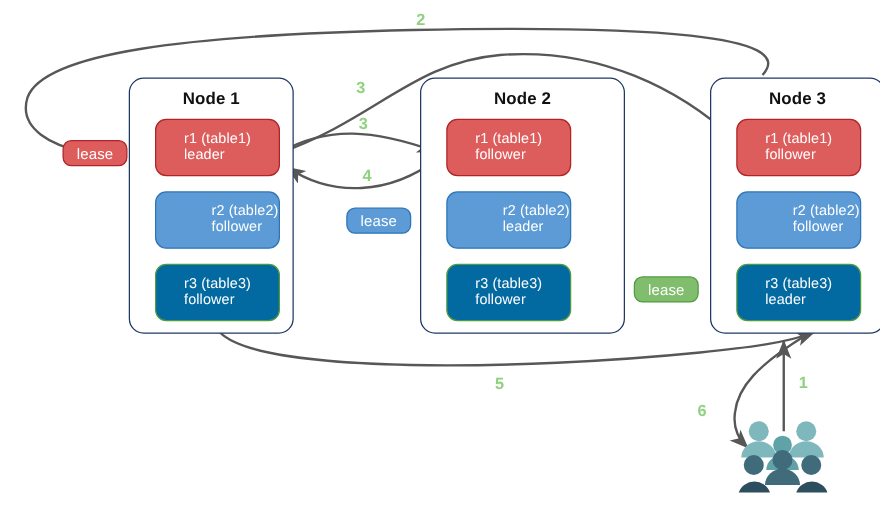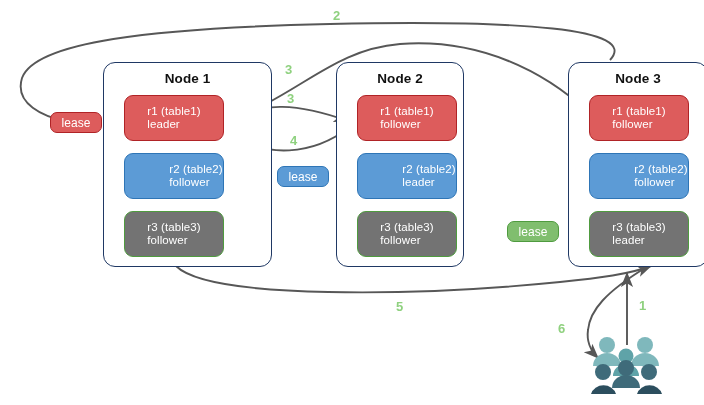--- a/index.html
+++ b/index.html
@@ -26,21 +26,21 @@
     box-sizing:border-box;
     border-radius:9px;
     display:flex;align-items:center;justify-content:center;
     color:#ffffff;
     font-size:11.5px;
     line-height:13.5px;
     letter-spacing:.1px;
   }
   .rep-red{background:#DD5C5C;border:1.6px solid #B02326;}
   .rep-blue{background:#5C9BD6;border:1.6px solid #2E75B6;padding-left:44px;}
-  .rep-green{background:#737373;border:1.6px solid #4F9B3F;}
+  .rep-green{background:#0369a1;border:1.6px solid #4F9B3F;}
 
   .lease{
     position:absolute;
     box-sizing:border-box;
     border-radius:7px;
     display:flex;align-items:center;justify-content:center;
     color:#ffffff;font-size:12px;
     letter-spacing:.1px;
   }
   .lease-red{background:#DD5C5C;border:1.5px solid #B02326;}
@@ -80,21 +80,21 @@
       <path d="M350,127 C312,156 266,158 230,134"></path>
 
       <path d="M176,266 C210,300 420,296 560,282 C600,278 630,274 651,266"></path>
 
       <path d="M627,345 L627,273"></path>
 
       <path d="M645,268 C606,292 590,310 588,330 C586,344 592,352 598,358"></path>
     </g>
   </svg>
 
-  <div class="node-box" style="left:103px;top:62px;width:169px;height:205px;">
+  <div class="node-box" style="left:103px;top:62px;width:132px;height:205px;">
     <div class="node-title">Node 1</div>
     <div class="replica rep-red" style="left:20px;top:32px;width:100px;height:46px;">
       <span>
         <span>r1 (table1)</span><br>
         <span>leader</span>
       </span>
     </div>
     <div class="replica rep-blue" style="left:20px;top:90px;width:100px;height:46px;">
       <span>
         <span>r2 (table2)</span><br>
@@ -102,21 +102,21 @@
       </span>
     </div>
     <div class="replica rep-green" style="left:20px;top:148px;width:100px;height:46px;">
       <span>
         <span>r3 (table3)</span><br>
         <span>follower</span>
       </span>
     </div>
   </div>
 
-  <div class="node-box" style="left:336px;top:62px;width:128px;height:205px;">
+  <div class="node-box" style="left:336px;top:62px;width:164px;height:205px;">
     <div class="node-title">Node 2</div>
     <div class="replica rep-red" style="left:20px;top:32px;width:100px;height:46px;">
       <span>
         <span>r1 (table1)</span><br>
         <span>follower</span>
       </span>
     </div>
     <div class="replica rep-blue" style="left:20px;top:90px;width:100px;height:46px;">
       <span>
         <span>r2 (table2)</span><br>

